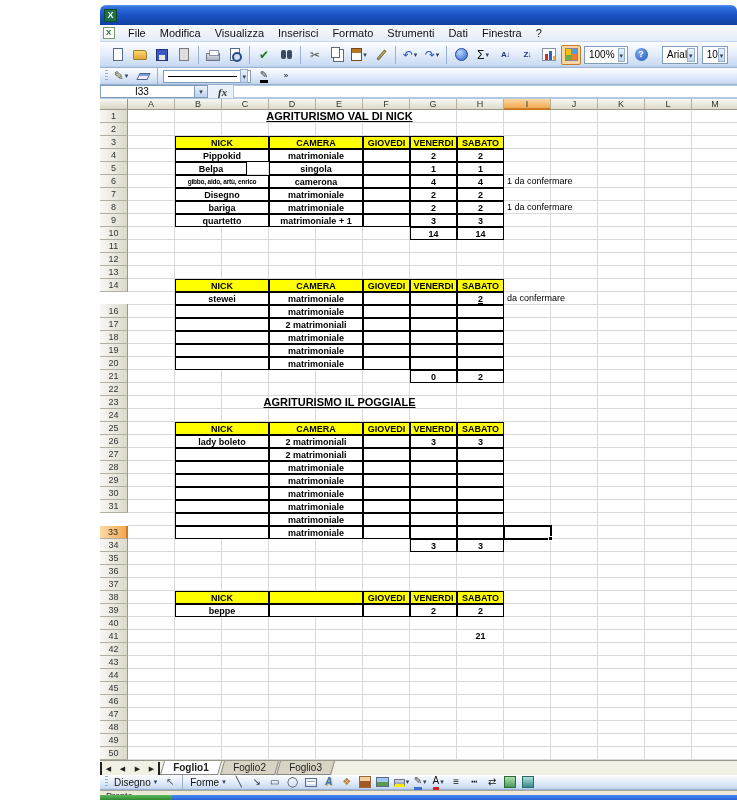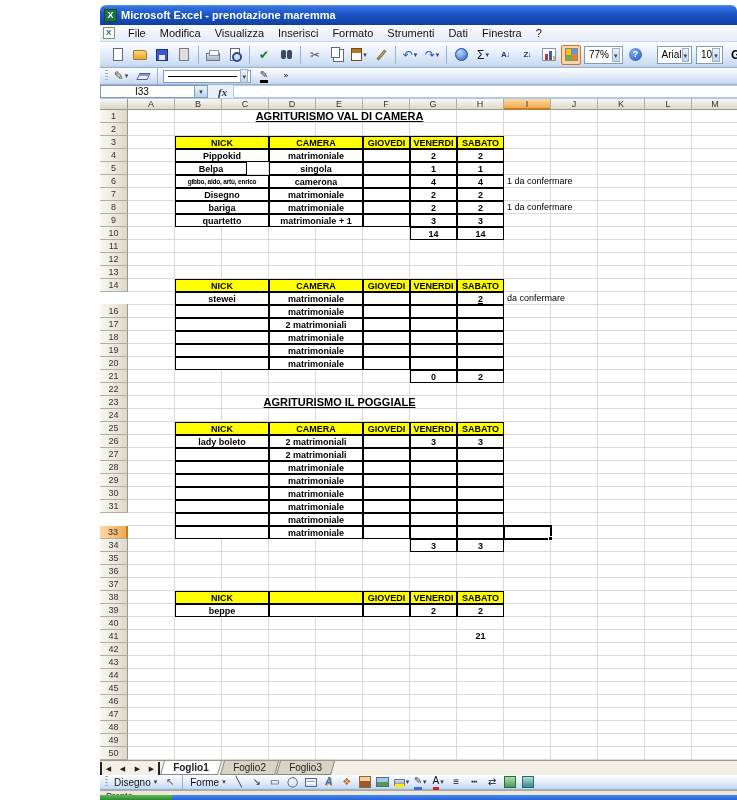--- a/index.html
+++ b/index.html
@@ -139,21 +139,20 @@
   .taskbar .startseg { position:absolute; left:0; top:0; width:72px; height:5px; background:linear-gradient(#5fb85f,#2f8a2f); }
 </style>
 </head>
 <body>
 
 <div class="page">
   <div class="xlwin">
 
     <div class="titlebar">
       <span class="xlicon">X</span>
-      <span>Microsoft Excel - prenotazione maremma</span>
     </div>
 
     <div class="menubar">
       <span class="wbico"></span>
       <span class="menu-item">File</span>
       <span class="menu-item">Modifica</span>
       <span class="menu-item">Visualizza</span>
       <span class="menu-item">Inserisci</span>
       <span class="menu-item">Formato</span>
       <span class="menu-item">Strumenti</span>
@@ -229,21 +228,21 @@
             <span class="gi small" style="color: rgb(34, 58, 138);">Z↓</span>
           </span>
           <span class="tbtn">
             <span class="gi ic-chartbars"></span>
           </span>
           <span class="tbtn active">
             <span class="gi ic-draw4"></span>
           </span>
         </span>
       <span class="combo" style="width:46px;">
-        <span>77%</span>
+        <span>100%</span>
           <span class="dd">▾</span>
       </span>
       <span class="tbtn">
           <span class="gi ic-help">?</span>
         </span>
       <span class="grip" style="margin-left:6px;"></span>
       <span class="combo" style="width:74px;">
         <span>Arial</span>
           <span class="dd" style="margin-left:auto;">▾</span>
       </span>
@@ -351,21 +350,21 @@
           <span class="rowhead" style="top: 559px;">44</span>
           <span class="rowhead" style="top: 572px;">45</span>
           <span class="rowhead" style="top: 585px;">46</span>
           <span class="rowhead" style="top: 598px;">47</span>
           <span class="rowhead" style="top: 611px;">48</span>
           <span class="rowhead" style="top: 624px;">49</span>
           <span class="rowhead" style="top: 637px;">50</span>
         </div>
       <div class="gridlines"></div>
       <div class="cells" id="cells">
-          <div class="cell title" style="left: 75px; top: 0px; width: 329px;"><span>AGRITURISMO VAL DI CAMERA</span></div>
+          <div class="cell title" style="left: 75px; top: 0px; width: 329px;"><span>AGRITURISMO VAL DI NICK</span></div>
           <div class="cell bordered yellow" style="left: 75px; top: 26px; width: 94px;"><span>NICK</span></div>
           <div class="cell bordered yellow" style="left: 169px; top: 26px; width: 94px;"><span>CAMERA</span></div>
           <div class="cell bordered yellow" style="left: 263px; top: 26px; width: 47px;"><span>GIOVEDI</span></div>
           <div class="cell bordered yellow" style="left: 310px; top: 26px; width: 47px;"><span>VENERDI</span></div>
           <div class="cell bordered yellow" style="left: 357px; top: 26px; width: 47px;"><span>SABATO</span></div>
           <div class="cell bordered" style="left: 75px; top: 39px; width: 94px;"><span>Pippokid</span></div>
           <div class="cell bordered" style="left: 169px; top: 39px; width: 94px;"><span>matrimoniale</span></div>
           <div class="cell bordered" style="left: 263px; top: 39px; width: 47px;"></div>
           <div class="cell bordered" style="left: 310px; top: 39px; width: 47px;"><span>2</span></div>
           <div class="cell bordered" style="left: 357px; top: 39px; width: 47px;"><span>2</span></div>

